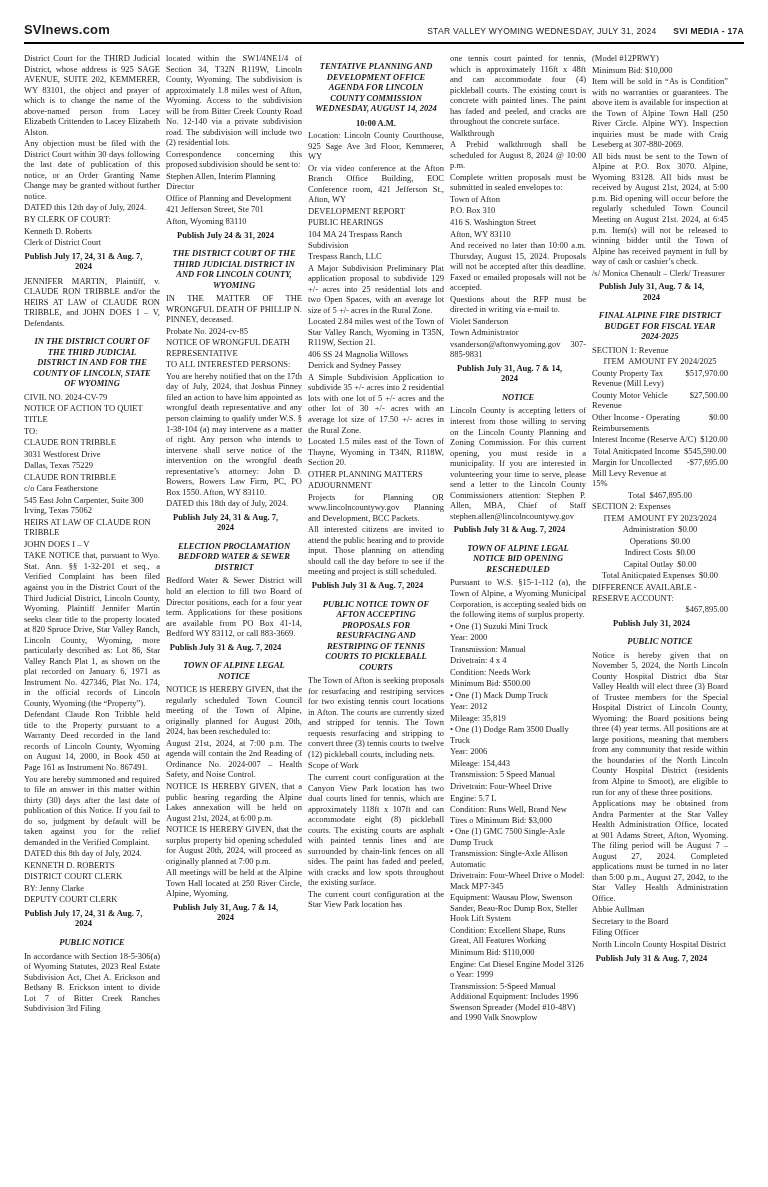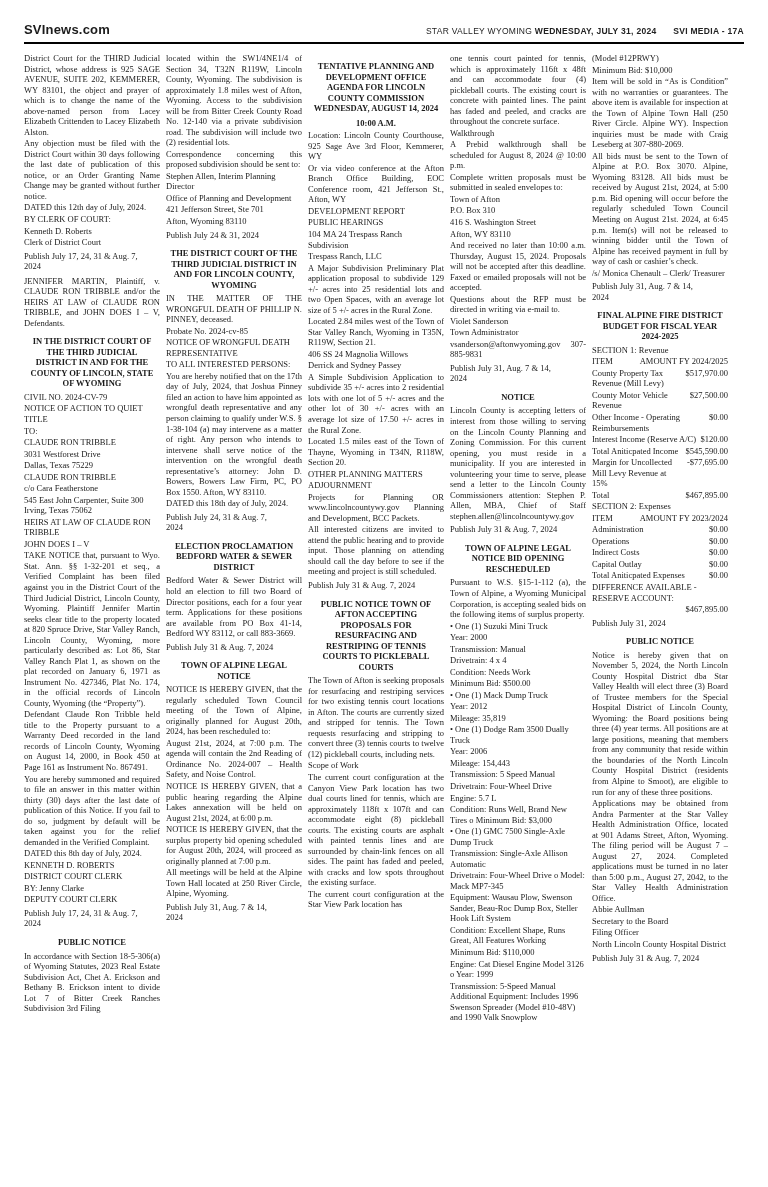--- a/index.html
+++ b/index.html
@@ -28,46 +28,46 @@
     font-size: 13px;
     letter-spacing: 0.2px;
   }
   .masthead .right {
     font-family: "Liberation Sans", sans-serif;
     font-size: 8.5px;
     letter-spacing: 0.3px;
     color: #222;
   }
   .masthead .right .loc { font-weight: normal; }
-  .masthead .right .date { font-weight: bold; }
+  .masthead .right .date { font-weight: normal; }
   .masthead .right .ed { font-weight: bold; padding-left: 14px; }
   .columns {
     display: flex;
     gap: 6px;
     margin-top: 9px;
     height: 1108px;
     overflow: hidden;
   }
   .col {
     width: 136px;
     flex: 0 0 136px;
     overflow: hidden;
     font-size: 8.5px;
     line-height: 1.24;
     hyphens: auto;
     -webkit-hyphens: auto;
   }
   .blk { margin: 0 0 1px 0; word-wrap: break-word; }
   .blk.p { text-align: justify; }
-  .blk.h { font-weight: bold; text-align: center; margin: 8px 4px 3px 4px; }
+  .blk.h { font-weight: bold; text-align: center; margin: 8px 4px 3px 4px; font-style: italic; }
   .blk.c { font-weight: bold; text-align: center; margin: 4px 0 2px 0; }
-  .blk.pub { font-weight: normal; text-align: left; margin: 3px 17px 4px 0; }
+  .blk.pub { font-weight: bold; text-align: center; margin: 3px 17px 4px 0; }
   .blk.ln { text-align: left; }
   .blk.rln { text-align: right; }
-  .blk.row { display: flex; justify-content: space-between; gap: 4px; }
+  .blk.row { display: flex; justify-content: center; gap: 4px; }
   .blk.row .lab { text-align: left; }
   .blk.row .val { text-align: right; white-space: nowrap; }
 </style>
 </head>
 <body>
 
 <div class="page">
   <div class="masthead">
     <span class="site">SVInews.com</span>
     <span class="right"><span class="loc">STAR VALLEY WYOMING </span><span class="date">WEDNESDAY, JULY 31, 2024</span><span class="ed"> SVI MEDIA - 17A</span></span>

